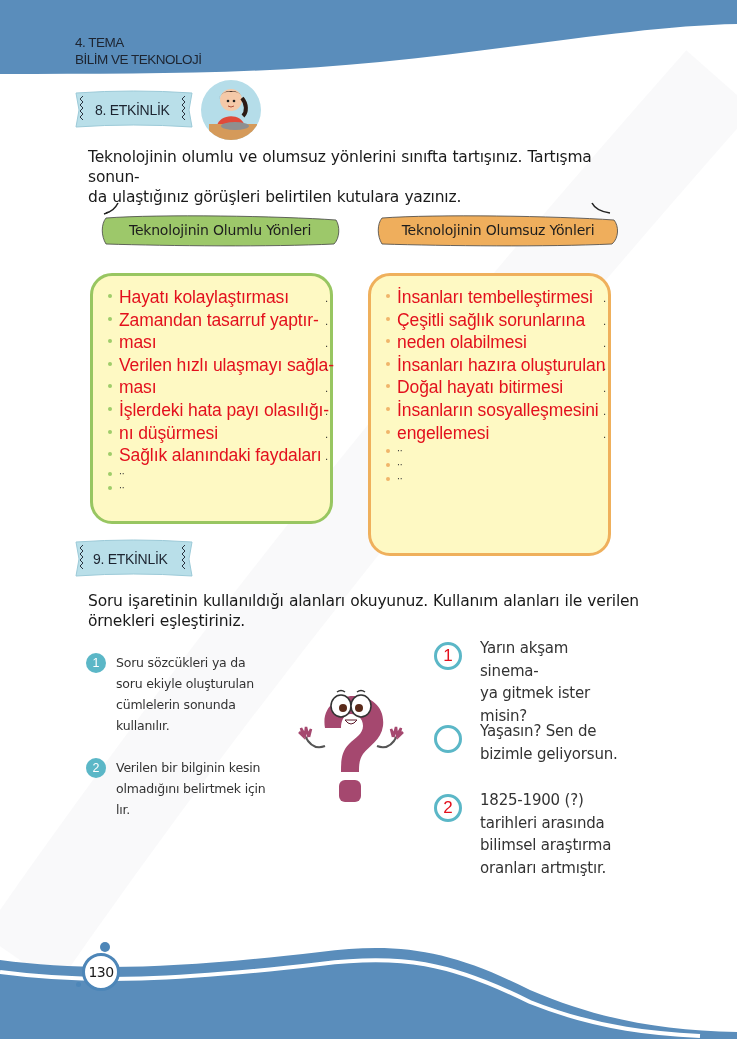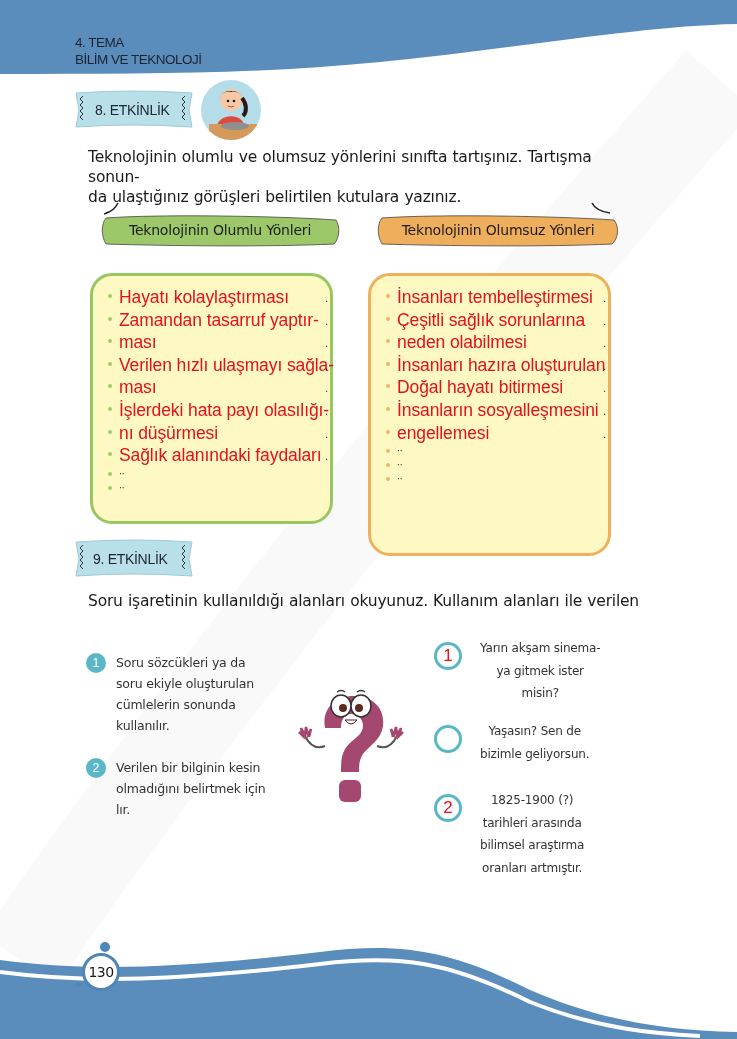--- a/index.html
+++ b/index.html
@@ -38,21 +38,21 @@
     .empty-line .bullet { position: absolute; left: 1px; top: 5px; width: 4px; height: 4px; border-radius: 50%; }
     .positive .empty-line .bullet { background: #9fcd6a; }
     .negative .empty-line .bullet { background: #f0b56a; }
 
     .usage-item { position: absolute; z-index: 2; display: flex; }
     .num-dot { flex: none; width: 20px; height: 20px; border-radius: 50%; background: #5bb7c7; color: #fff; font-family: "Liberation Sans", sans-serif; font-size: 12.5px; display: flex; align-items: center; justify-content: center; margin-top: 1px; }
     .usage-text { margin-left: 10px; font-family: "DejaVu Sans", sans-serif; font-size: 12.5px; line-height: 21px; color: #333; letter-spacing: -0.2px; }
 
     .example-item { position: absolute; z-index: 2; display: flex; }
     .answer-circle { flex: none; width: 28px; height: 28px; border-radius: 50%; border: 3px solid #5bb7c7; background: #fff; color: #e3101d; font-family: "Liberation Sans", sans-serif; font-size: 17px; display: flex; align-items: center; justify-content: center; }
-    .example-text { margin-left: 18px; font-family: "DejaVu Sans", sans-serif; font-size: 12px; line-height: 22.5px; color: #333; letter-spacing: -0.2px; margin-top: -5px; text-align: center; }
+    .example-text { margin-left: 18px; font-family: "DejaVu Sans", sans-serif; font-size: 15px; line-height: 22.5px; color: #333; letter-spacing: -0.2px; margin-top: -5px; }
 
     .mascot { position: absolute; left: 295px; top: 680px; width: 112px; height: 135px; z-index: 2; }
 
     .page-number-badge { position: absolute; left: 82px; top: 953px; width: 38px; height: 38px; border-radius: 50%; background: #ffffff; border: 3px solid #4d86b8; z-index: 3; display: flex; align-items: center; justify-content: center; }
     .page-number { font-family: "DejaVu Sans", sans-serif; font-size: 14px; color: #1a1a1a; letter-spacing: -0.5px; }
     .page-dot { position: absolute; z-index: 3; border-radius: 50%; background: #4d86b8; }
   </style>
 </head>
 <body>
 
@@ -156,20 +156,21 @@
   <svg width="122" height="44" viewBox="0 0 122 44">
     <path d="M3,5 Q60,1 119,5 L116,22 L119,39 Q60,35 3,39 L6,22 Z" fill="#b9dfe9" stroke="#9ccad8" stroke-width="1"></path>
     <path d="M10,8 l-3,3 l3,3 l-3,3 l3,3 l-3,3 l3,3 l-3,3 l3,3" stroke="#2a3440" stroke-width="1" fill="none"></path>
     <path d="M112,8 l-3,3 l3,3 l-3,3 l3,3 l-3,3 l3,3 l-3,3 l3,3" stroke="#2a3440" stroke-width="1" fill="none"></path>
   </svg>
   <span class="activity-label" style="margin-left:20px;">9. ETKİNLİK</span>
 </div>
 
 <div class="instruction" style="top:591px; width:560px;">
   <div>Soru işaretinin kullanıldığı alanları okuyunuz. Kullanım alanları ile verilen</div>
+  <div>örnekleri eşleştiriniz.</div>
 </div>
 
 <div class="usage-item" style="left:86px; top:652px; width:210px;">
   <div class="num-dot">1</div>
   <div class="usage-text">
     <div>Soru sözcükleri ya da</div>
     <div>soru ekiyle oluşturulan</div>
     <div>cümlelerin sonunda</div>
     <div>kullanılır.</div>
   </div>

